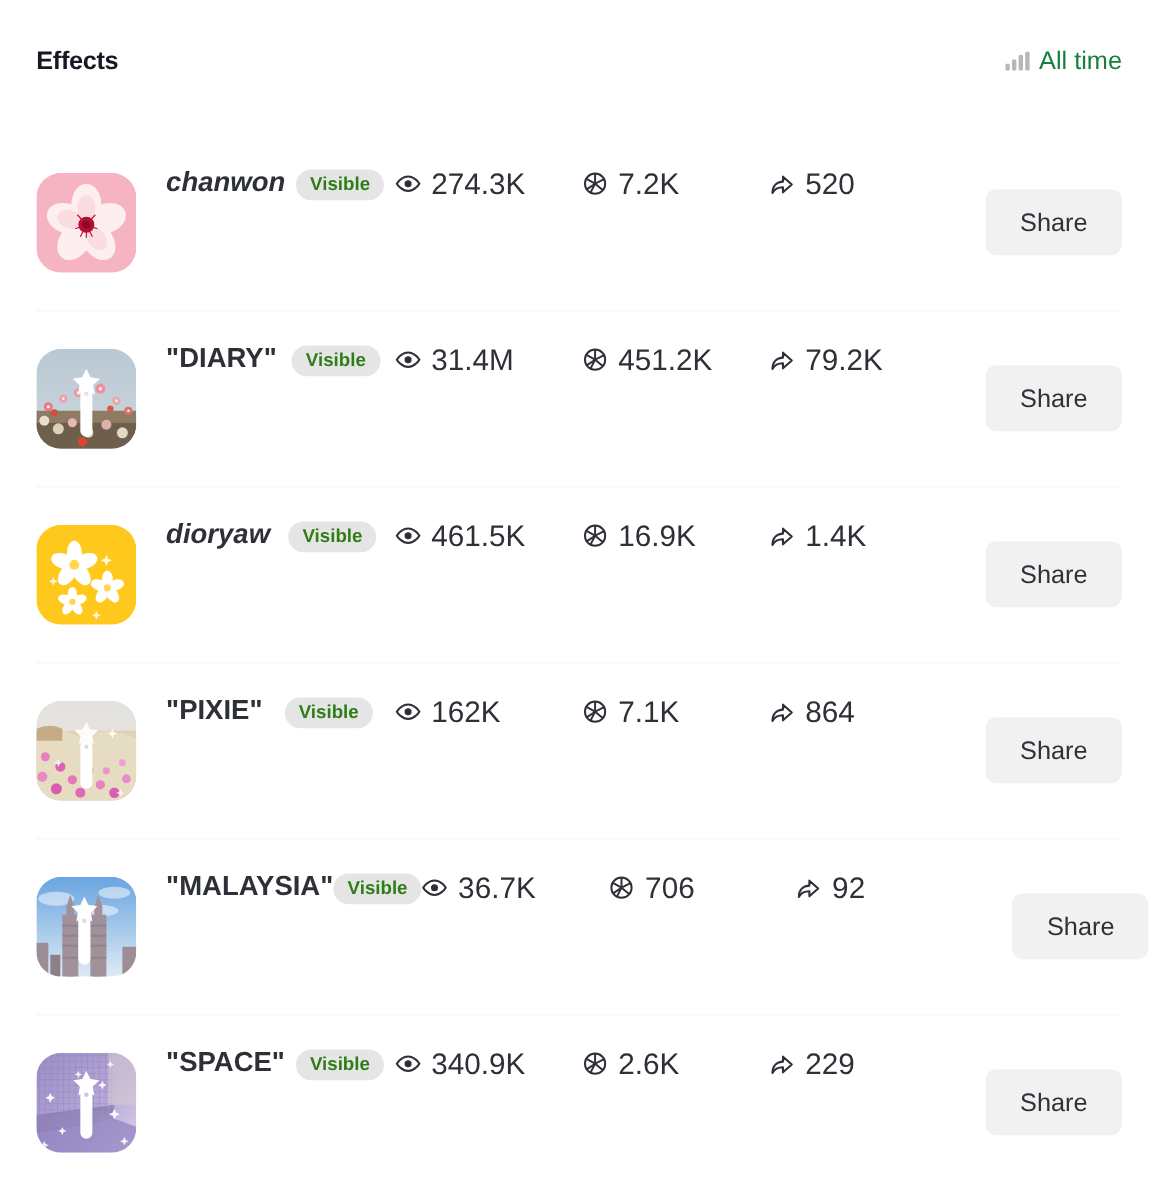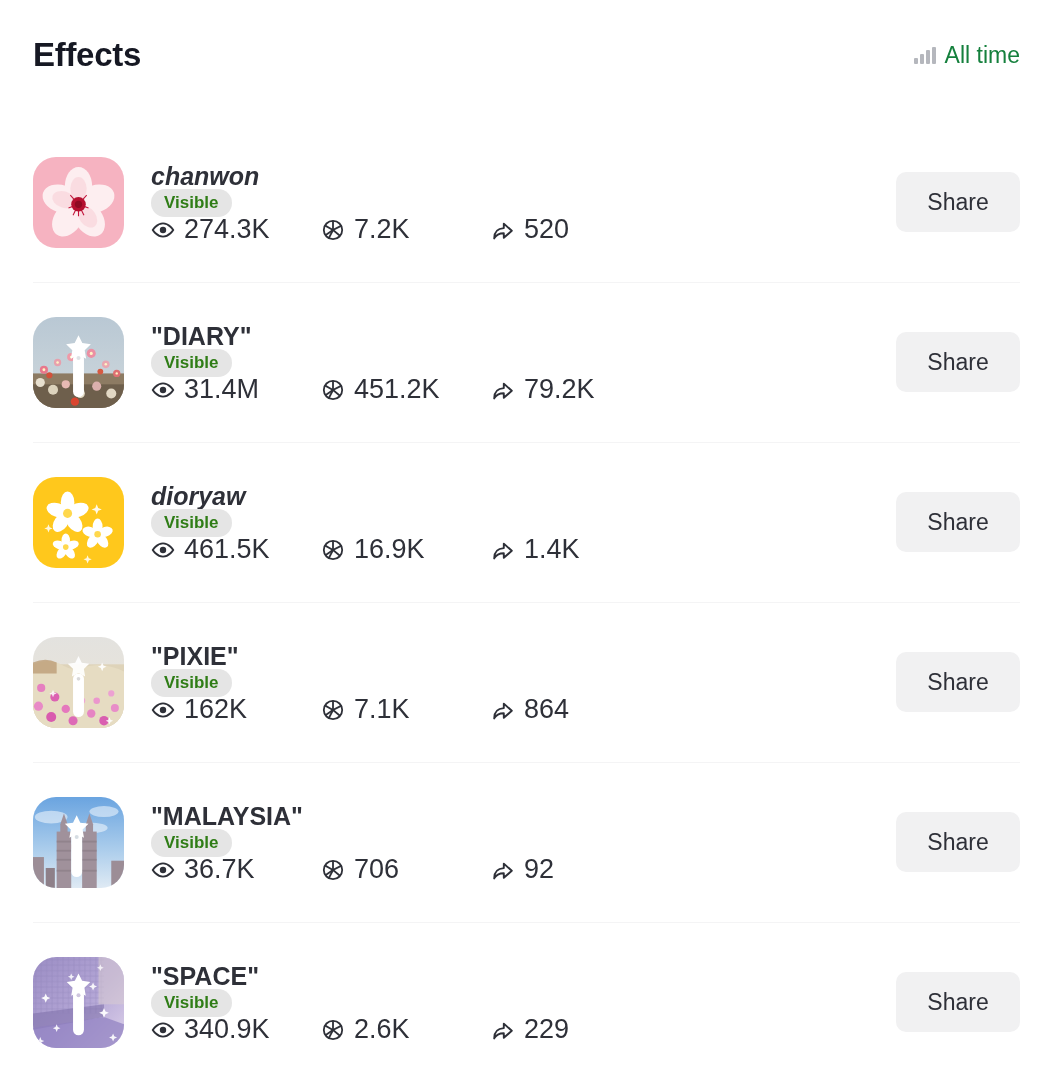--- a/index.html
+++ b/index.html
@@ -16,21 +16,21 @@
   .header {
     position: absolute;
     top: 30px; left: 0; right: 0;
     height: 50px;
     padding: 0 33px;
     display: flex;
     align-items: center;
     justify-content: space-between;
   }
   .page-title {
-    font-size: 33px;
+    font-size: 23px;
     font-weight: bold;
     color: #161823;
     letter-spacing: -0.3px;
   }
   .range-select {
     display: flex;
     align-items: center;
     gap: 9px;
     color: #5b5d64;
     font-size: 23px;
@@ -68,22 +68,22 @@
     overflow: hidden;
     position: relative;
   }
   .thumb svg { display: block; width: 100%; height: 100%; }
 
   .info {
     flex: 1 1 auto;
     margin-left: 27px;
     height: 100px;
     display: flex;
-    flex-direction: column;
-    justify-content: center;
+    flex-direction: row;
+    justify-content: space-between;
     padding-top: 2px;
   }
   .eff-name {
     font-size: 25px;
     font-weight: bold;
     color: #2e3038;
     line-height: 1;
     white-space: nowrap;
   }
   .eff-name.italic { font-style: italic; }

